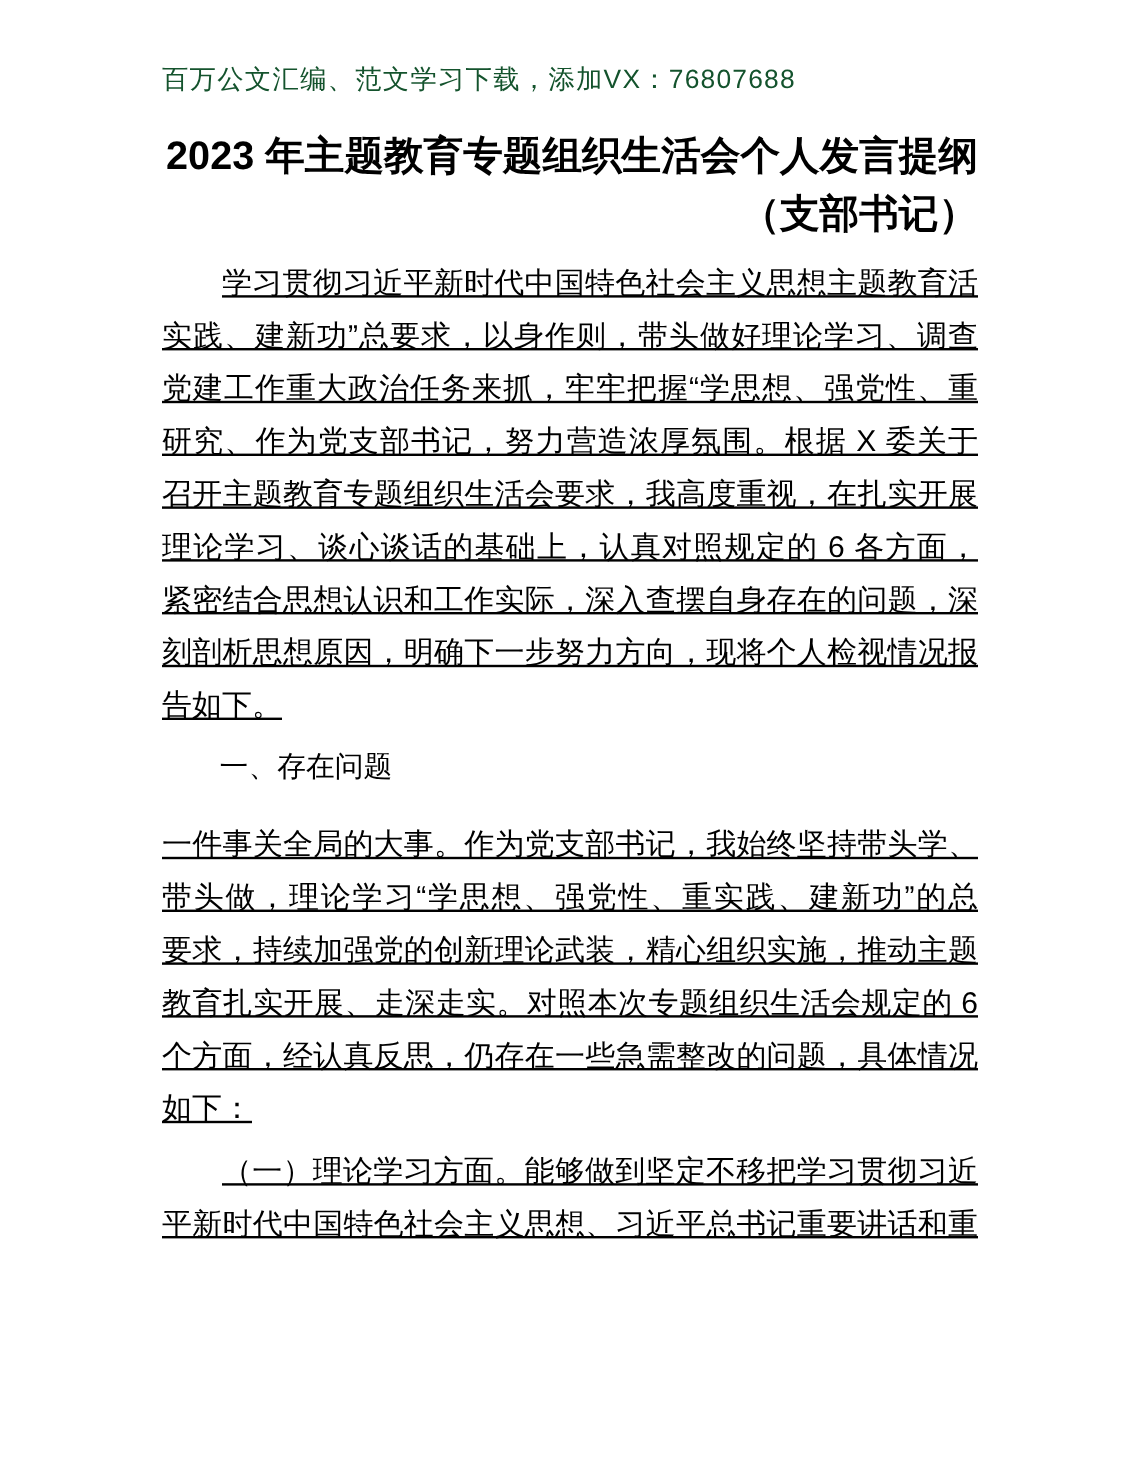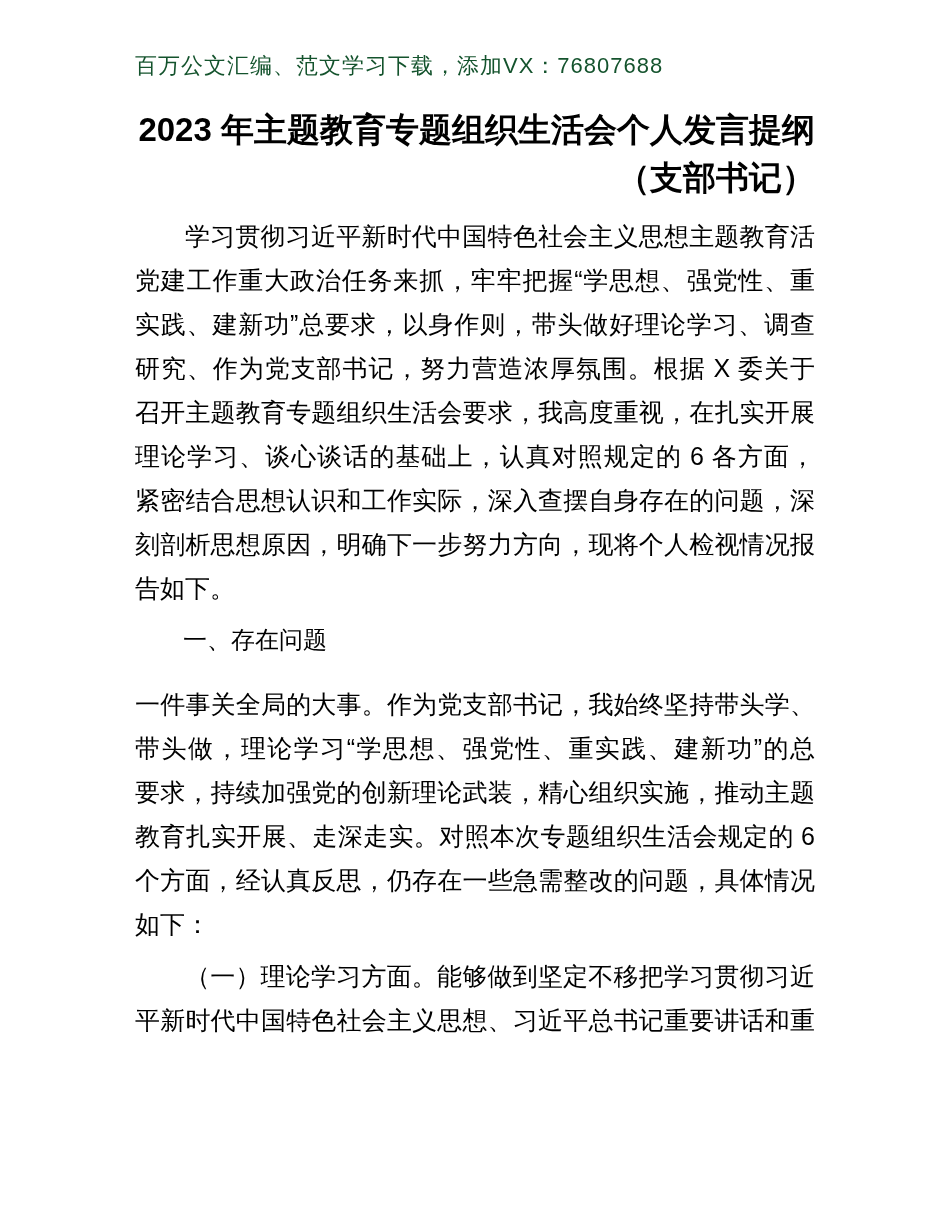--- a/index.html
+++ b/index.html
@@ -45,20 +45,21 @@
   }
   .para {
     margin: 0 0 8px 0;
     padding: 0;
   }
   .ln {
     display: block;
     text-align: justify;
     text-align-last: justify;
     white-space: nowrap;
+    text-decoration: underline;
   }
   .ln.end {
     text-align-last: left;
   }
   .ln.ind {
     text-indent: 2em;
   }
   .heading {
     margin: 0 0 20px 0;
     text-indent: 2em;
@@ -76,22 +77,22 @@
 
     <h1 class="doc-title">
       <span class="tl">2023 年主题教育专题组织生活会个人发言提纲</span>
       <span class="tl">（支部书记）</span>
     </h1>
 
     <div class="doc-body">
 
       <p class="para">
         <span class="ln ind">学习贯彻习近平新时代中国特色社会主义思想主题教育活</span>
+        <span class="ln">实践、建新功”总要求，以身作则，带头做好理论学习、调查</span>
         <span class="ln">党建工作重大政治任务来抓，牢牢把握“学思想、强党性、重</span>
-        <span class="ln">实践、建新功”总要求，以身作则，带头做好理论学习、调查</span>
         <span class="ln">研究、作为党支部书记，努力营造浓厚氛围。根据 X 委关于</span>
         <span class="ln">召开主题教育专题组织生活会要求，我高度重视，在扎实开展</span>
         <span class="ln">理论学习、谈心谈话的基础上，认真对照规定的 6 各方面，</span>
         <span class="ln">紧密结合思想认识和工作实际，深入查摆自身存在的问题，深</span>
         <span class="ln">刻剖析思想原因，明确下一步努力方向，现将个人检视情况报</span>
         <span class="ln end">告如下。</span>
       </p>
 
       <div class="heading">一、存在问题</div>
 

